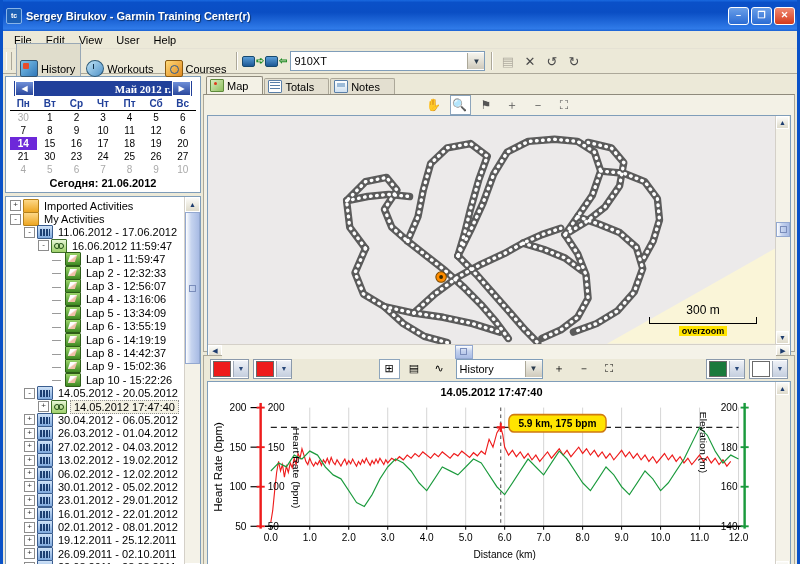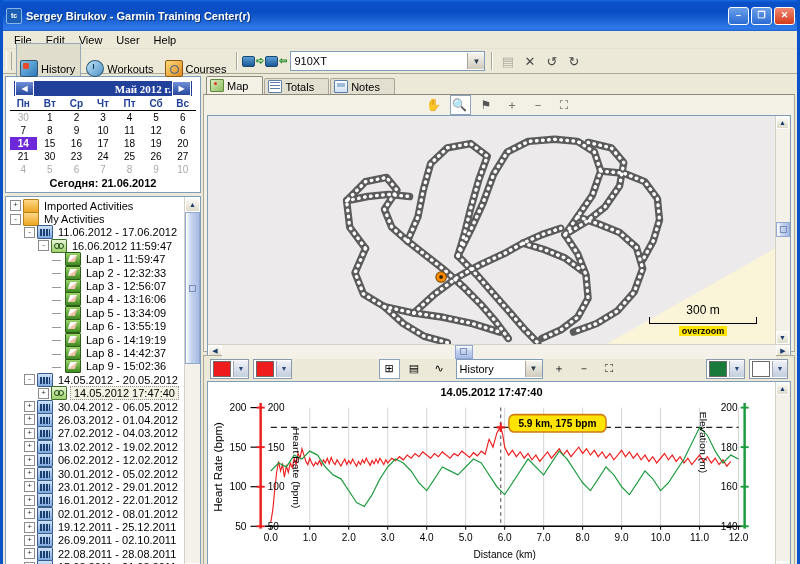--- a/index.html
+++ b/index.html
@@ -353,20 +353,26 @@
               <span class="sp" style="width: 45px;"></span>
               <span class="sp" style="width: 13px;"><span style="display:inline-block;width:9px;border-top:1px solid #9a9a9a;vertical-align:middle"></span></span>
               <span class="ic ic-lap"></span>
               <span class="lbl">Lap 8 - 14:42:37</span>
             </div>
             <div class="trow">
               <span class="sp" style="width: 45px;"></span>
               <span class="sp" style="width: 13px;"><span style="display:inline-block;width:9px;border-top:1px solid #9a9a9a;vertical-align:middle"></span></span>
               <span class="ic ic-lap"></span>
               <span class="lbl">Lap 9 - 15:02:36</span>
+            </div>
+            <div class="trow">
+              <span class="sp" style="width: 45px;"></span>
+              <span class="sp" style="width: 13px;"><span style="display:inline-block;width:9px;border-top:1px solid #9a9a9a;vertical-align:middle"></span></span>
+              <span class="ic ic-lap"></span>
+              <span class="lbl">Lap 10 - 15:22:26</span>
             </div>
             <div class="trow">
               <span class="sp" style="width: 17px;"></span>
               <span class="exp">-</span>
               <span class="ic ic-week"></span>
               <span class="lbl">14.05.2012 - 20.05.2012</span>
             </div>
             <div class="trow sel">
               <span class="sp" style="width: 31px;"></span>
               <span class="exp">+</span>

